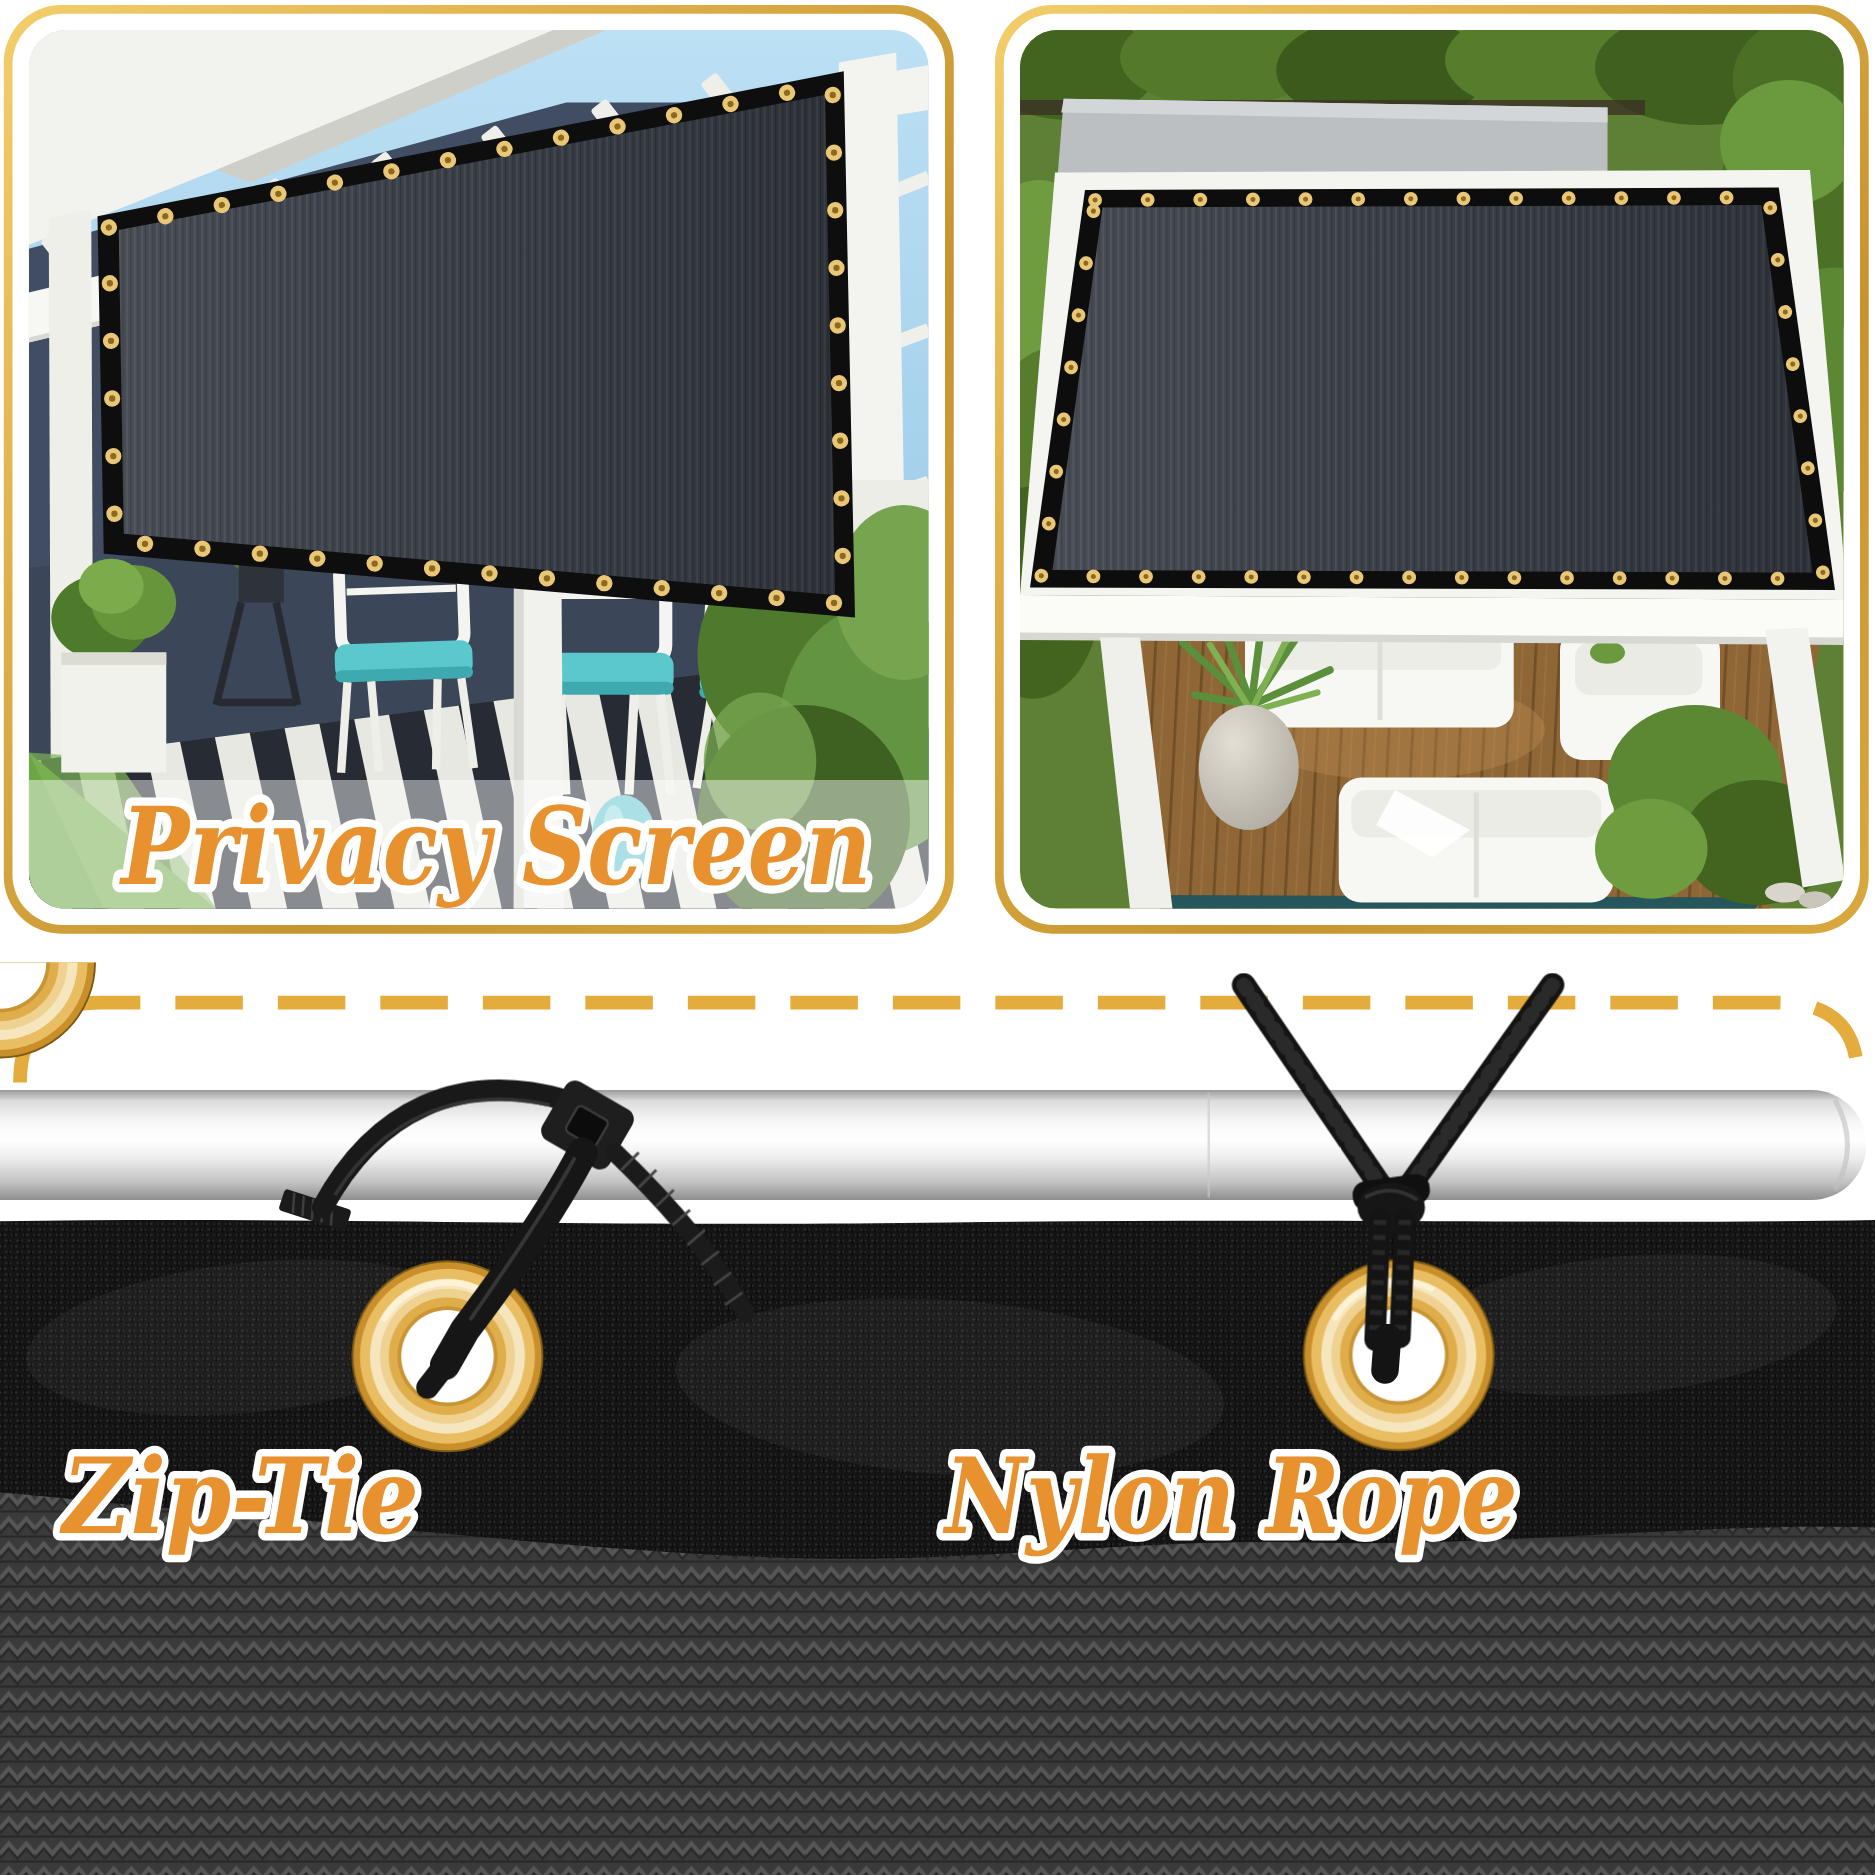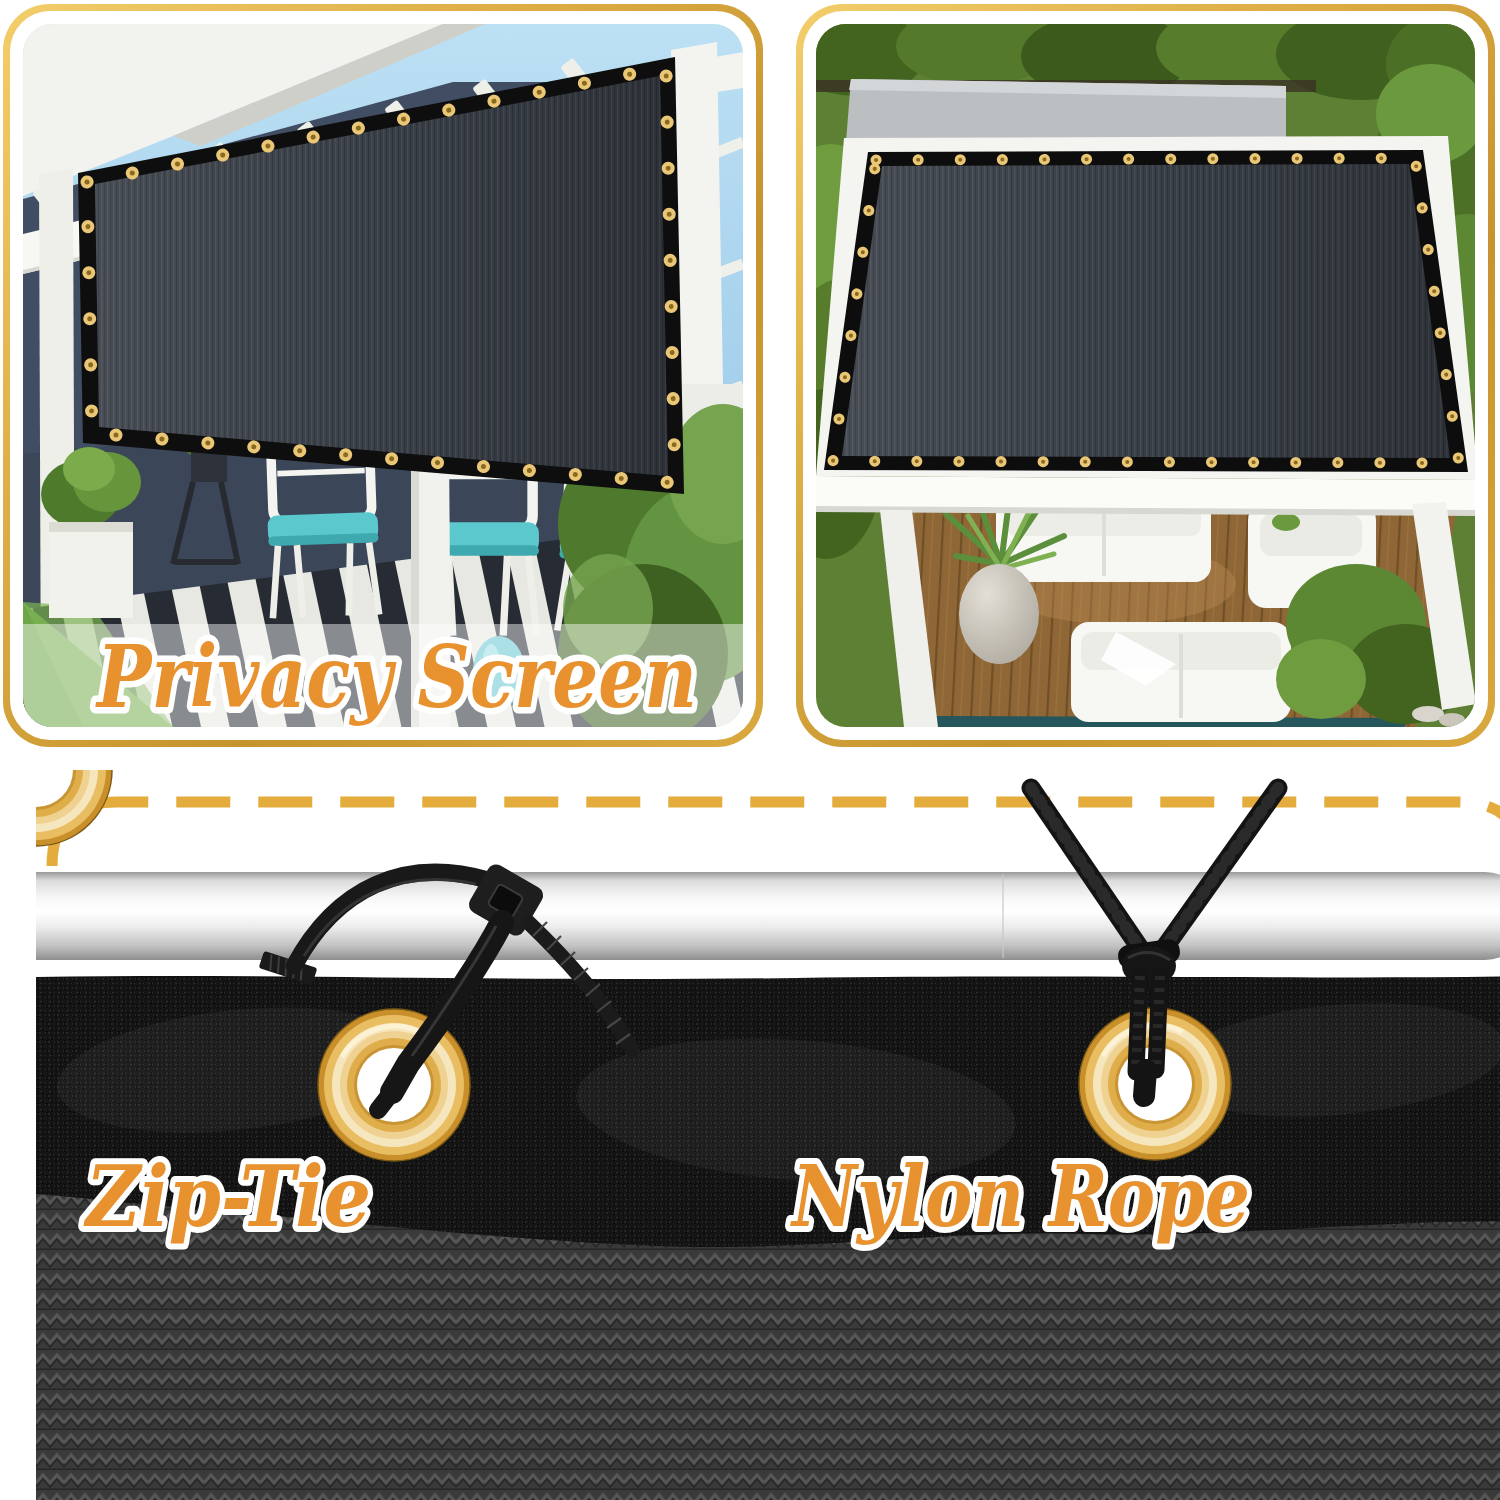--- a/index.html
+++ b/index.html
@@ -14,21 +14,21 @@
   .panel-right{left:796px;width:699px;}
   .panel-inner{background:#ffffff;border-radius:40px;height:100%;padding:13px;box-sizing:border-box;}
   .photo{position:relative;border-radius:30px;overflow:hidden;height:100%;background:#fef9c3;}
   .photo > svg.scene{display:block;width:100%;height:100%;}
   .caption{position:absolute;left:0;right:0;bottom:0;height:103px;background:rgba(255,255,255,0.45);}
   .caption svg{display:block;width:100%;height:103px;}
   .cap-text{font-family:"DejaVu Serif",serif;font-weight:bold;font-style:italic;
             paint-order:stroke;stroke:#FFFFFF;stroke-linejoin:round;fill:#E8912F;}
 
   
-  .bottom{position:absolute;left:0;top:770px;width:1204px;height:730px;background:#ffffff;padding-left:36px;}
+  .bottom{position:absolute;left:0;top:770px;width:1204px;height:730px;background:#ffffff;}
   .bottom svg{display:block;width:1500px;height:730px;}
 </style>
 </head>
 <body>
 
 <div class="canvas">
 
   <section class="panel panel-left">
     <div class="panel-inner">
       <div class="photo">

